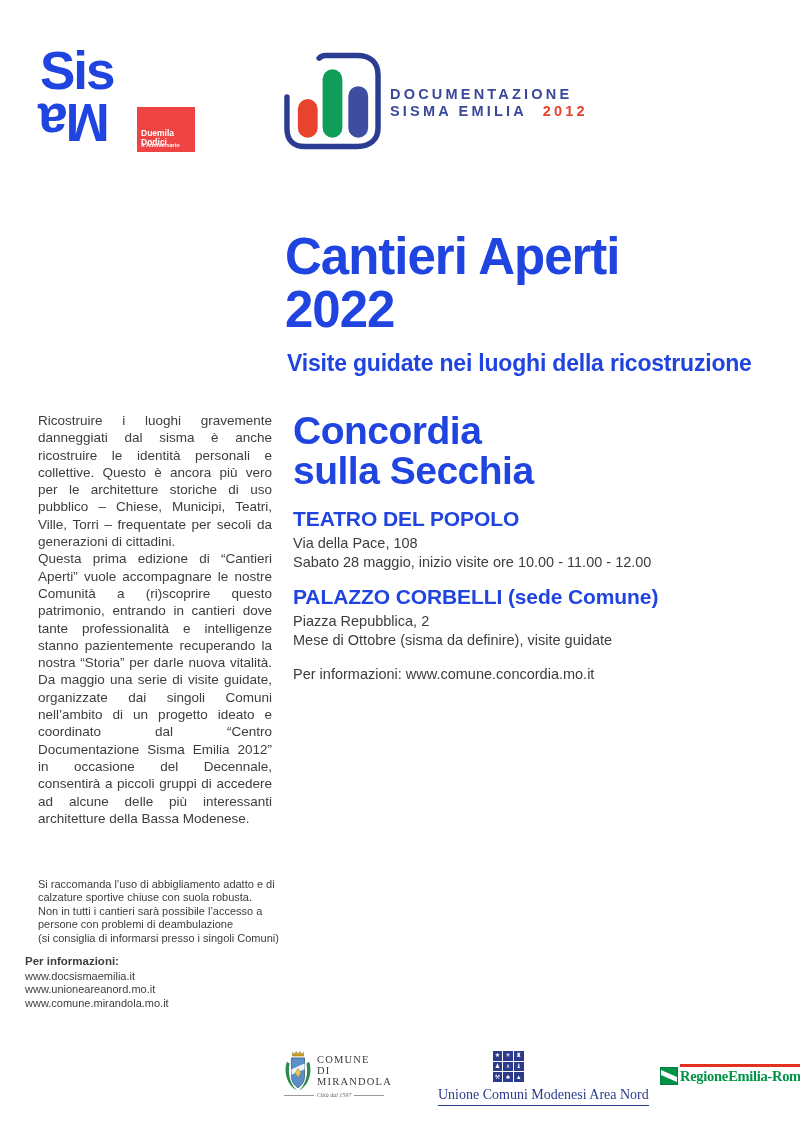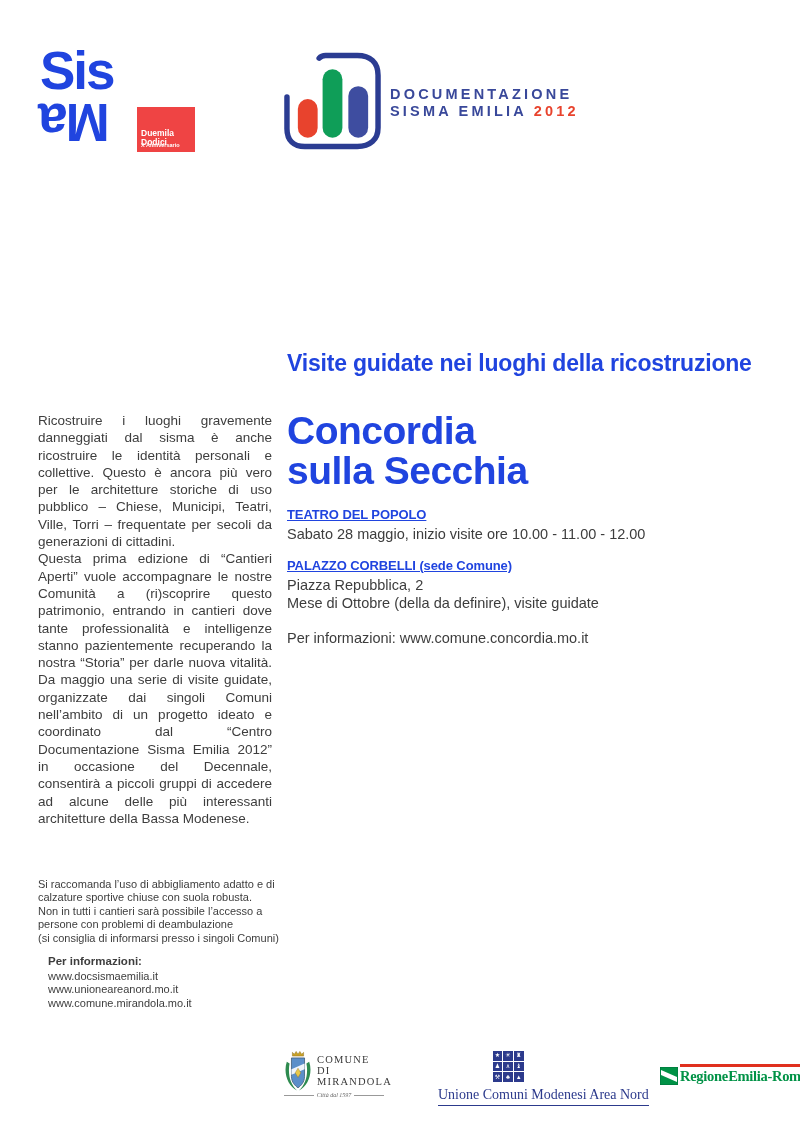--- a/index.html
+++ b/index.html
@@ -23,38 +23,38 @@
   .sisma .ma{position:absolute;left:0;top:52px;font-size:53px;font-weight:700;letter-spacing:-2px;line-height:1;display:inline-block;transform:rotate(180deg);transform-origin:center;}
   .sisma-box{position:absolute;left:97px;top:63px;width:58px;height:45px;background:#ef4444;color:#fff;padding:22px 4px;}
   .sisma-box .b1{font-size:8.5px;font-weight:700;line-height:1.1;}
   .sisma-box .b2{position:absolute;left:4px;bottom:4px;font-size:5.5px;font-weight:700;}
 
   
   .doclogo-icon{position:absolute;left:283px;top:51px;}
   .doclogo-text{position:absolute;left:390px;top:86px;color:var(--navy);font-weight:700;}
   .doclogo-text .l1{font-size:14.5px;letter-spacing:3.2px;line-height:17px;}
   .doclogo-text .l2{font-size:14.5px;letter-spacing:3.2px;line-height:17px;}
-  .doclogo-text .yr{color:var(--red);}
+  .doclogo-text .yr{color:var(--red);margin-left:9px;}
 
   
   .title{position:absolute;left:285px;top:230px;font-size:51px;line-height:1.04;font-weight:700;letter-spacing:-1px;color:var(--blue);}
   .subtitle{position:absolute;left:287px;top:350px;font-size:23px;font-weight:700;letter-spacing:-0.2px;color:var(--blue);}
 
   
   .leftcol{position:absolute;left:38px;top:412px;width:234px;color:var(--ink);}
   .leftcol p{font-size:13.5px;line-height:17.3px;text-align:justify;}
   .smallnote{position:absolute;left:38px;top:878px;width:256px;font-size:11px;line-height:13.4px;color:var(--ink);}
-  .infoblock{position:absolute;left:48px;top:955px;width:256px;color:var(--ink);}
+  .infoblock{position:absolute;left:25px;top:955px;width:256px;color:var(--ink);}
   .infoblock .lbl{font-size:11.5px;font-weight:700;margin-bottom:3px;}
   .infoblock .lnk{font-size:11px;line-height:13.4px;}
 
   
-  .rightcol{position:absolute;left:287px;top:411px;width:480px;}
+  .rightcol{position:absolute;left:293px;top:411px;width:480px;}
   .city{font-size:39px;line-height:1.03;font-weight:700;letter-spacing:-0.5px;color:var(--blue);margin-bottom:16px;}
-  .venue-name{font-size:13px;font-weight:700;color:var(--blue);letter-spacing:-0.1px;margin-bottom:3px;text-decoration:underline;}
+  .venue-name{font-size:21px;font-weight:700;color:var(--blue);letter-spacing:-0.1px;margin-bottom:3px;}
   .venue-line{font-size:14.5px;line-height:18.5px;color:var(--ink);}
   .venue2{margin-top:14px;}
   .booking{margin-top:15px;font-size:14.5px;line-height:18.5px;color:var(--ink);}
   .infoline{margin-top:17px;font-size:14.5px;color:var(--ink);}
 
   
   .f-mirandola{position:absolute;left:284px;top:1048px;width:104px;}
   .mir-name{position:absolute;left:33px;top:6px;font-family:"Liberation Serif",serif;font-size:10.5px;line-height:1.05;letter-spacing:1.2px;color:#3a3a3a;}
   .mir-tagrow{position:absolute;left:0;top:44px;width:100px;display:flex;align-items:center;gap:3px;color:#666;}
   .mir-tagrow .rule{flex:1;border-top:0.5px solid #999;}
@@ -90,20 +90,22 @@
       <rect x="15" y="48" width="20" height="39" rx="10" fill="#e8432d"></rect>
       <rect x="40" y="18" width="20" height="69" rx="10" fill="#0f9e58"></rect>
       <rect x="66" y="35" width="20" height="52" rx="10" fill="#3e4da0"></rect>
     </svg>
   </div>
   <div class="doclogo-text">
     <div class="l1">DOCUMENTAZIONE</div>
     <div class="l2"><span>SISMA EMILIA</span> <span class="yr">2012</span></div>
   </div>
 
+  <h1 class="title pre">Cantieri Aperti
+2022</h1>
   <div class="subtitle">Visite guidate nei luoghi della ricostruzione</div>
 
   <div class="leftcol">
     <p>Ricostruire i luoghi gravemente danneggiati dal sisma è anche ricostruire le identità personali e collettive. Questo è ancora più vero per le architetture storiche di uso pubblico – Chiese, Municipi, Teatri, Ville, Torri –  frequentate per secoli da generazioni di cittadini.</p>
     <p>Questa prima edizione di “Cantieri Aperti” vuole accompagnare le nostre Comunità a (ri)scoprire questo patrimonio, entrando in cantieri dove tante professionalità e intelligenze stanno pazientemente recuperando la nostra “Storia” per darle nuova vitalità. Da maggio una serie di visite guidate, organizzate dai singoli Comuni nell’ambito di un progetto ideato e coordinato dal “Centro Documentazione Sisma Emilia 2012” in occasione del Decennale, consentirà a piccoli gruppi di accedere ad alcune delle più interessanti architetture della Bassa Modenese.</p>
   </div>
 
   <div class="smallnote pre">Si raccomanda l’uso di abbigliamento adatto e di calzature sportive chiuse con suola robusta.
 Non in tutti i cantieri sarà possibile l’accesso a persone con problemi di deambulazione
 (si consiglia di informarsi presso i singoli Comuni)</div>
@@ -114,27 +116,28 @@
     <div class="lnk">www.unioneareanord.mo.it</div>
     <div class="lnk">www.comune.mirandola.mo.it</div>
   </div>
 
   <section class="rightcol">
     <h2 class="city pre">Concordia
 sulla Secchia</h2>
 
     <div>
       <div class="venue-name">TEATRO DEL POPOLO</div>
+      <div class="venue-line">Via della Pace, 108</div>
       <div class="venue-line">Sabato 28 maggio, inizio visite ore 10.00 - 11.00 - 12.00</div>
     </div>
 
     <div class="venue2">
       <div class="venue-name">PALAZZO CORBELLI (sede Comune)</div>
       <div class="venue-line">Piazza Repubblica, 2</div>
-      <div class="venue-line">Mese di Ottobre (della da definire), visite guidate</div>
+      <div class="venue-line">Mese di Ottobre (sisma da definire), visite guidate</div>
     </div>
 
     <div class="infoline">Per informazioni: www.comune.concordia.mo.it</div>
   </section>
 
   <div class="f-mirandola">
     <span style="position:absolute;left:0;top:2px;">
       <svg width="28" height="42" viewBox="0 0 30 44">
         <path d="M9,6 L9,2 L11,4 L13,1 L15,4 L17,1 L19,4 L21,2 L21,6 Z" fill="#c9a227" stroke="#8a6d1d" stroke-width="0.5"></path>
         <path d="M3,12 C-1,24 4,38 14,43 C6,36 4,24 6,14 Z" fill="#2e8b4f"></path>

